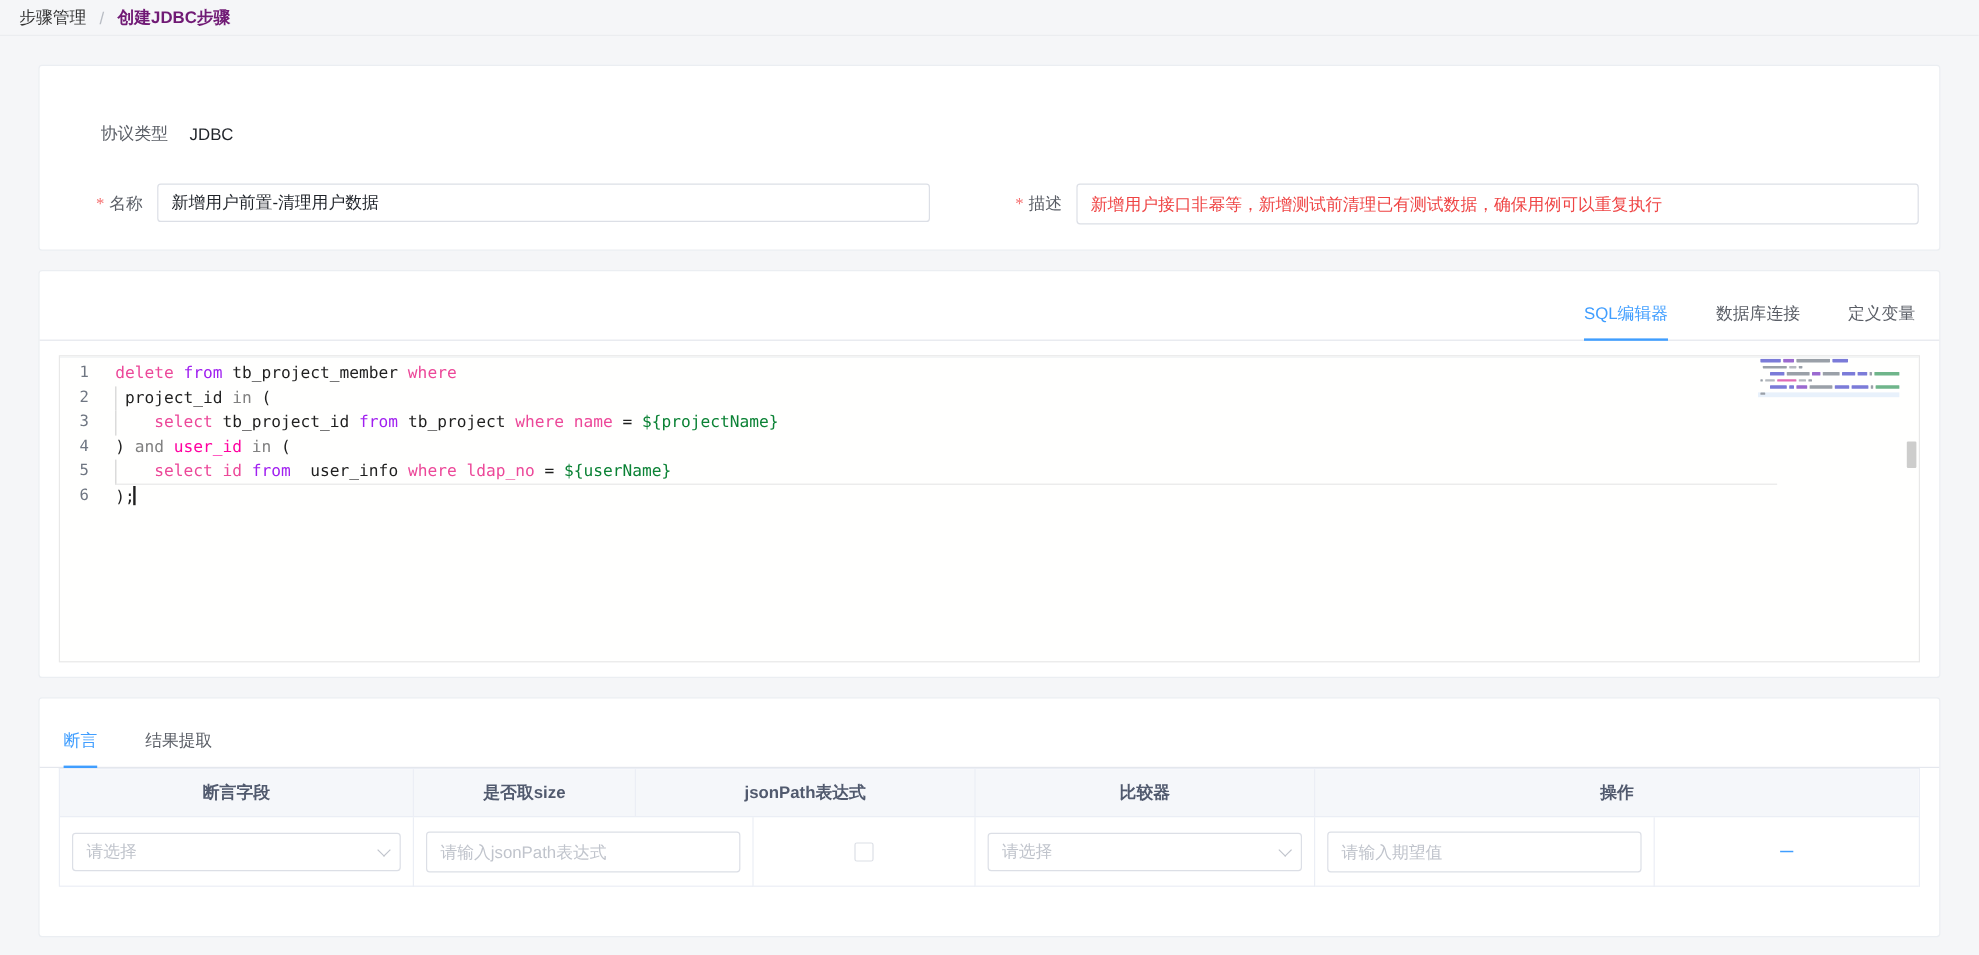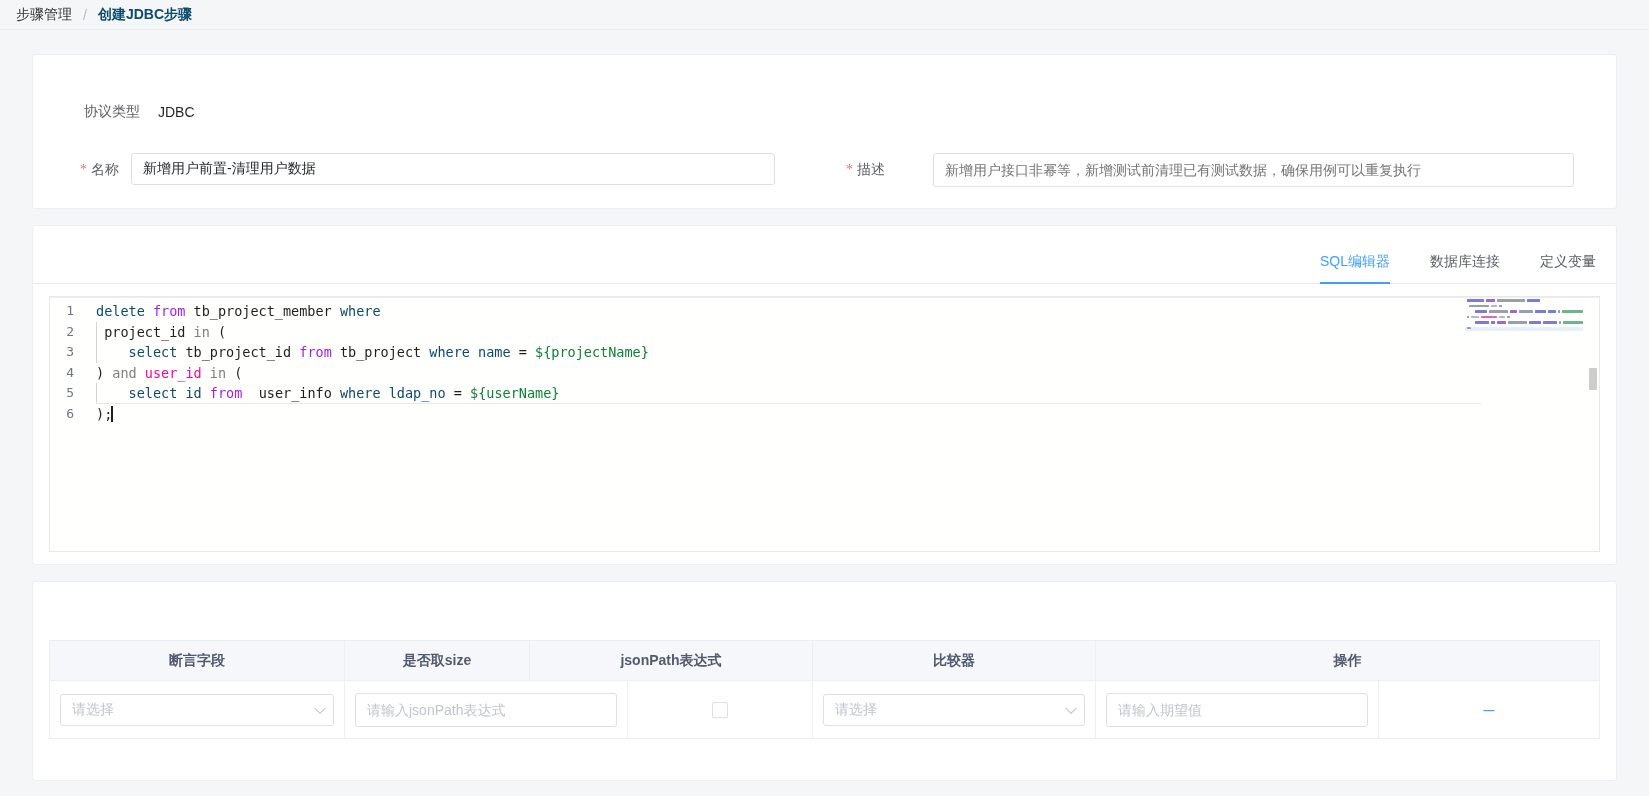--- a/index.html
+++ b/index.html
@@ -15,21 +15,21 @@
   .breadcrumb-bar {
     height: 30px;
     background: #f5f6f8;
     display: flex;
     align-items: center;
     padding-left: 16px;
     font-size: 14px;
     border-bottom: 1px solid #ebedf0;
   }
   .bc-sep { color: #b8bcc3; margin: 0 11px; }
-  .bc-current { color: #0c4a6e; font-weight: 600; }
+  .bc-current { color: #701a75; font-weight: 600; }
 
   
   .card {
     background: #fff;
     border: 1px solid #ebeef2;
     border-radius: 3px;
     margin: 0 32px 16px 32px;
   }
   #card-basic { margin-top: 24px; height: 155px; position: relative; }
   #card-sql { height: 340px; position: relative; }
@@ -60,28 +60,27 @@
   .req-star { color: #f56c6c; margin-right: 4px; font-family: "Liberation Serif", serif; }
 
   .text-input {
     width: 644px; height: 32px;
     border: 1px solid #dcdfe6; border-radius: 3px;
     font-size: 14px; color: #1f2329;
     padding: 0 11px; outline: none;
     font-family: inherit; background: #fff;
   }
   .textarea-input {
-    width: 641px; height: 34px;
+    width: 702px; height: 34px;
     border: 1px solid #dcdfe6; border-radius: 3px;
-    font-size: 14px; color: #737373;
+    font-size: 14px; color: #ef4444;
     padding: 6px 11px; outline: none;
     font-family: inherit; resize: none;
     line-height: 20px; overflow: hidden;
     background: #fff;
-    margin-left: 36px;
   }
 
   
   .tabs {
     display: flex; align-items: flex-end;
     height: 40px; padding-left: 0;
     border-bottom: 1px solid #e4e7ed;
     position: absolute; left: 0; right: 0;
   }
   #tabs-sql { top: 18px; padding-left: 0; justify-content: flex-end; }
@@ -120,21 +119,21 @@
   .ln {
     width: 46px; min-width: 46px; text-align: right;
     color: #6f7682; padding-right: 22px;
     font-size: 13px;
   }
   .code-text { position: relative; }
   .indent-guide {
     position: absolute; top: 0; bottom: 0; width: 1px;
     background: #d3d3d3;
   }
-  .kw { color: #0c4a6e; }
+  .kw { color: #ec4899; }
   .kw2 { color: #a020f0; }
   .kw3 { color: #ff00a0; }
   .kw-gray { color: #808080; }
   .id { color: #1f1f1f; }
   .var { color: #0b8235; }
   .op { color: #1f1f1f; }
   .caret {
     display: inline-block; width: 1.5px; height: 16px;
     background: #1f1f1f; vertical-align: -3px;
     margin-left: -1px;
@@ -355,20 +354,24 @@
     </div>
 
     <div class="v-scroll">
       <div class="v-thumb"></div>
     </div>
   </div>
 </div>
 
 <div class="card" id="card-assert">
 
+  <div class="tabs" id="tabs-assert">
+    <div class="tab active">断言</div>
+    <div class="tab">结果提取</div>
+  </div>
 
   <div class="atable">
     <div class="atable-head">
       <div class="ath c0">断言字段</div>
       <div class="ath c2">是否取size</div>
       <div class="ath c1">jsonPath表达式</div>
       <div class="ath c3">比较器</div>
       <div class="ath c5">操作</div>
     </div>
 

